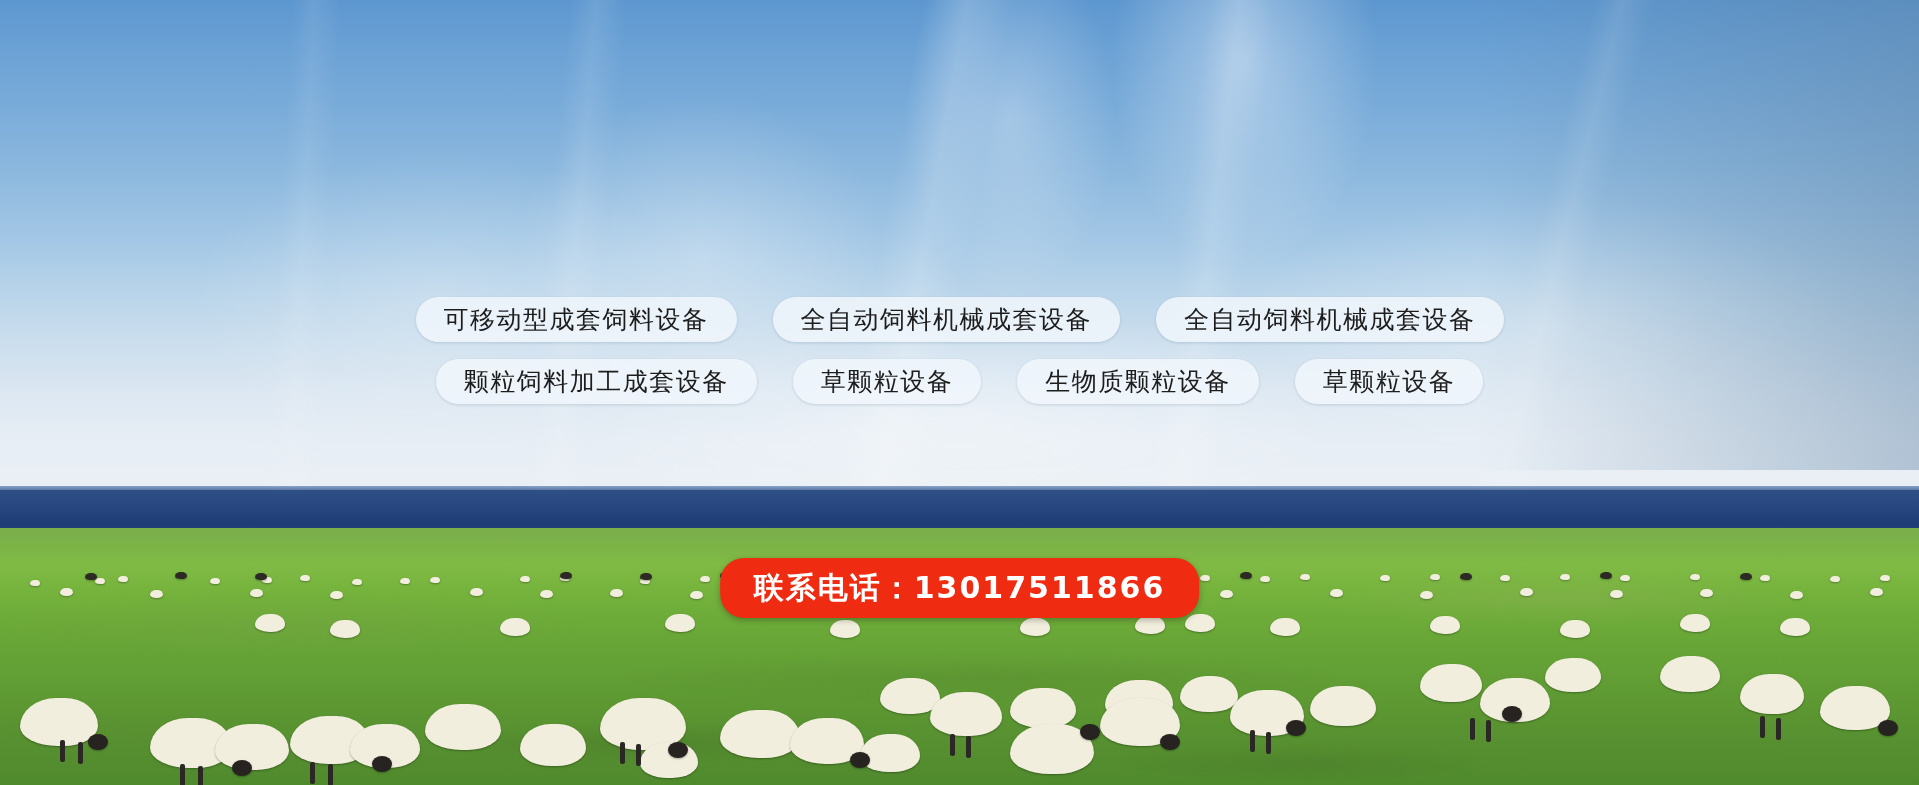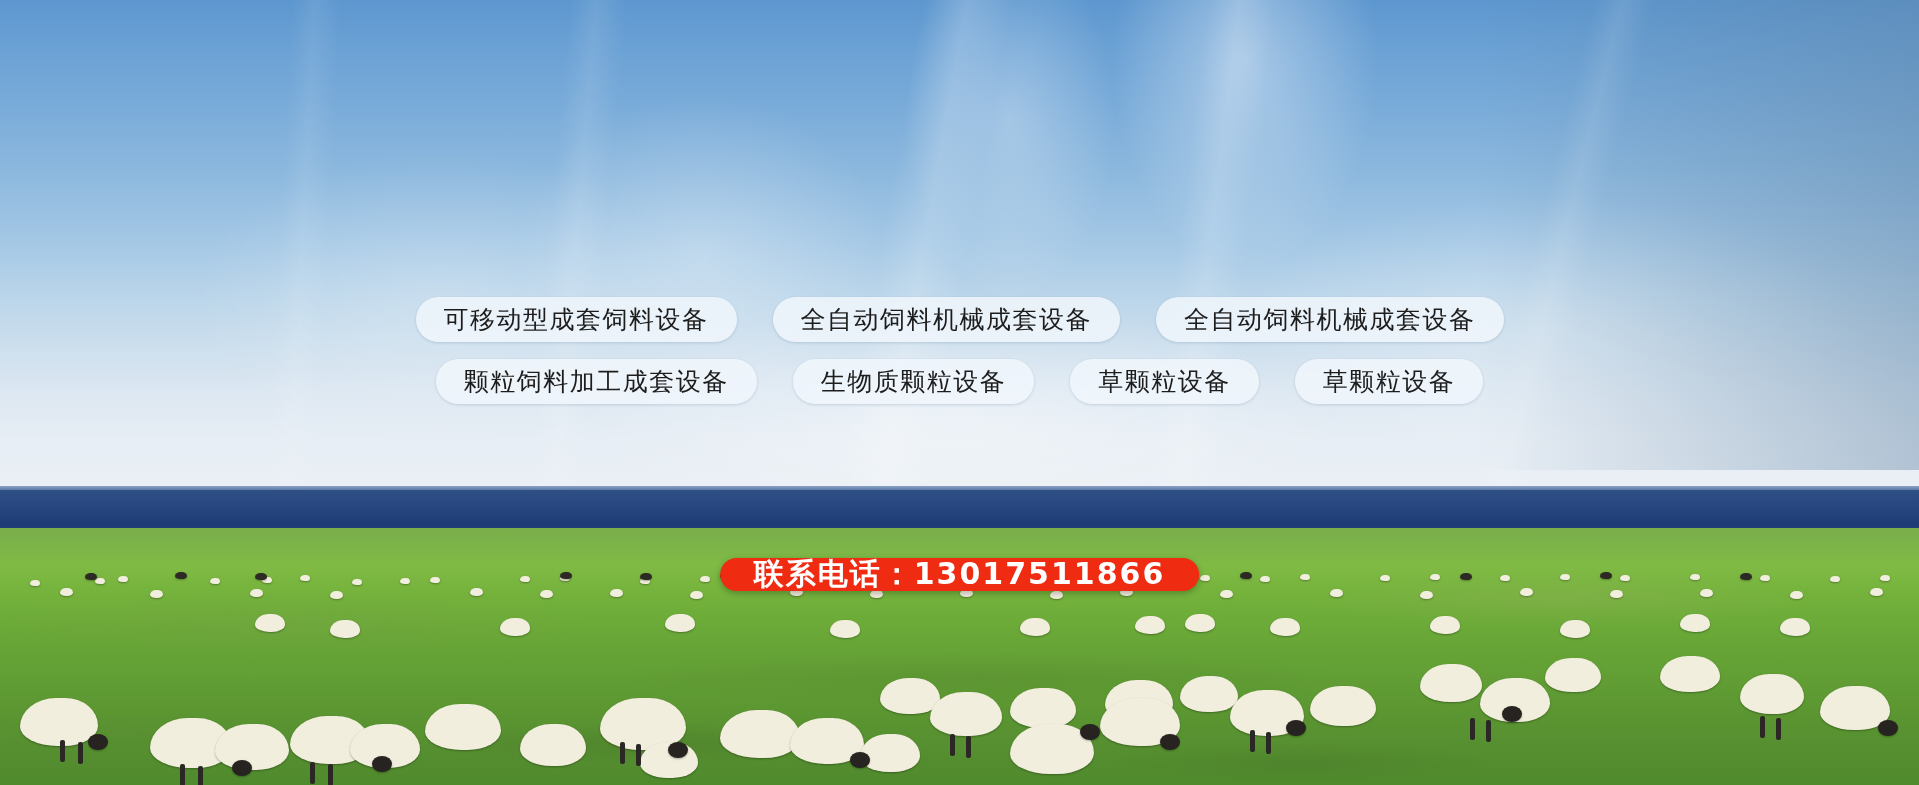--- a/index.html
+++ b/index.html
@@ -162,21 +162,21 @@
     white-space:nowrap;
     font-family:"DejaVu Sans","Liberation Sans",sans-serif;
     box-shadow:0 1px 3px rgba(40,70,100,.18);
   }
 
   
   .phone{
     position:absolute; top:558px; left:50%;
     transform:translateX(-50%);
     display:inline-flex; align-items:center; justify-content:center;
-    height:33px;
+    height:60px;
     padding:0 34px;
     border-radius:24px;
     background:#ef2b12;
     color:#ffffff;
     font-size:30px;
     font-weight:bold;
     letter-spacing:2px;
     white-space:nowrap;
     font-family:"DejaVu Sans","Liberation Sans",sans-serif;
     box-shadow:0 2px 6px rgba(0,0,0,.28);
@@ -336,21 +336,21 @@
 
 
   <div class="pills" id="pills">
       <div class="pill-row">
         <div class="pill">可移动型成套饲料设备</div>
         <div class="pill">全自动饲料机械成套设备</div>
         <div class="pill">全自动饲料机械成套设备</div>
       </div>
       <div class="pill-row">
         <div class="pill">颗粒饲料加工成套设备</div>
+        <div class="pill">草颗粒设备</div>
         <div class="pill">生物质颗粒设备</div>
-        <div class="pill">草颗粒设备</div>
         <div class="pill">草颗粒设备</div>
       </div>
     </div>
 
   <div class="phone">联系电话：13017511866</div>
 
 </div>
 
 </body></html>

